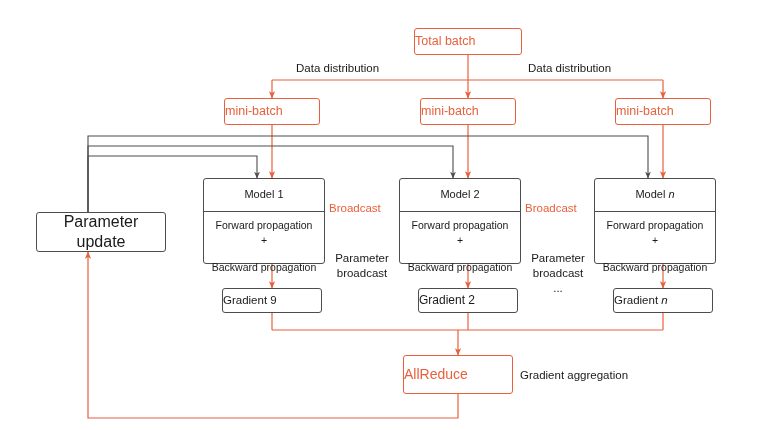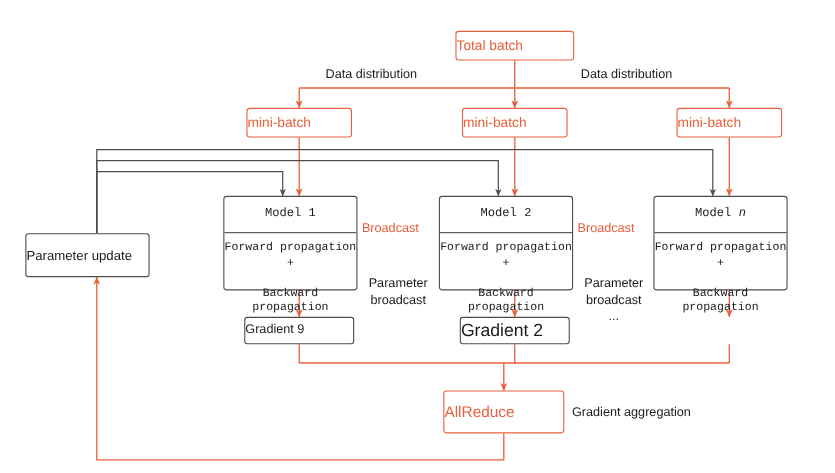--- a/index.html
+++ b/index.html
@@ -40,21 +40,20 @@
     color: #e8603c;
   }
   .node-gray {
     border: 1px solid #4d4d4d;
     color: #1a1a1a;
   }
   .model-box {
     display: block;
     padding: 0;
     text-align: center;
-    font-family: Liberation Mono, monospace;
   }
   .model-title {
     font-size: 11px;
     color: #1a1a1a;
     margin-top: 9px;
   }
   .model-rule {
     height: 1px;
     background: #4d4d4d;
     margin: 9px 0 0 0;
@@ -154,21 +153,21 @@
   <div class="node node-orange" style="left:420px; top:98px; width:96px; height:27px; font-size:12.5px;">
     <span>mini-batch</span>
   </div>
   <div class="node node-orange" style="left:615px; top:98px; width:96px; height:27px; font-size:12.5px;">
     <span>mini-batch</span>
   </div>
 
   <div class="label" style="left:296px; top:62px;">Data distribution</div>
   <div class="label" style="left:528px; top:62px;">Data distribution</div>
 
-  <div class="node node-gray" style="left:23px; top:212px; width:113px; height:40px; font-size:12px;">
+  <div class="node node-gray" style="left:36px; top:212px; width:130px; height:40px; font-size:16px;">
     <span>Parameter update</span>
   </div>
 
   <div class="node node-gray model-box" style="left:203px; top:178px; width:122px; height:86px;">
     <div class="model-title">Model 1</div>
     <div class="model-rule"></div>
     <div class="model-line">Forward propagation</div>
     <div class="model-plus">+</div>
     <div class="model-line2">Backward propagation</div>
   </div>
@@ -194,22 +193,25 @@
 broadcast</div>
 
   <div class="label label-orange" style="left:525px; top:202px;">Broadcast</div>
   <div class="label-block" style="left:524px; top:220px; width:68px;">Parameter
 broadcast
 ...</div>
 
   <div class="node node-gray" style="left:222px; top:288px; width:100px; height:25px; font-size:11.5px;">
     <span>Gradient 9</span>
   </div>
-  <div class="node node-gray" style="left:418px; top:288px; width:100px; height:25px; font-size:16px;">
+  <div class="node node-gray" style="left:418px; top:288px; width:100px; height:25px; font-size:12px;">
     <span>Gradient 2</span>
+  </div>
+  <div class="node node-gray" style="left:613px; top:288px; width:100px; height:25px; font-size:11.5px;">
+    <span>Gradient <span class="italic-n">n</span></span>
   </div>
 
   <div class="node node-orange" style="left:403px; top:355px; width:110px; height:39px; font-size:14px;">
     <span>AllReduce</span>
   </div>
   <div class="label" style="left:520px; top:369px;">Gradient aggregation</div>
 
 </div>
 
 </body></html>

